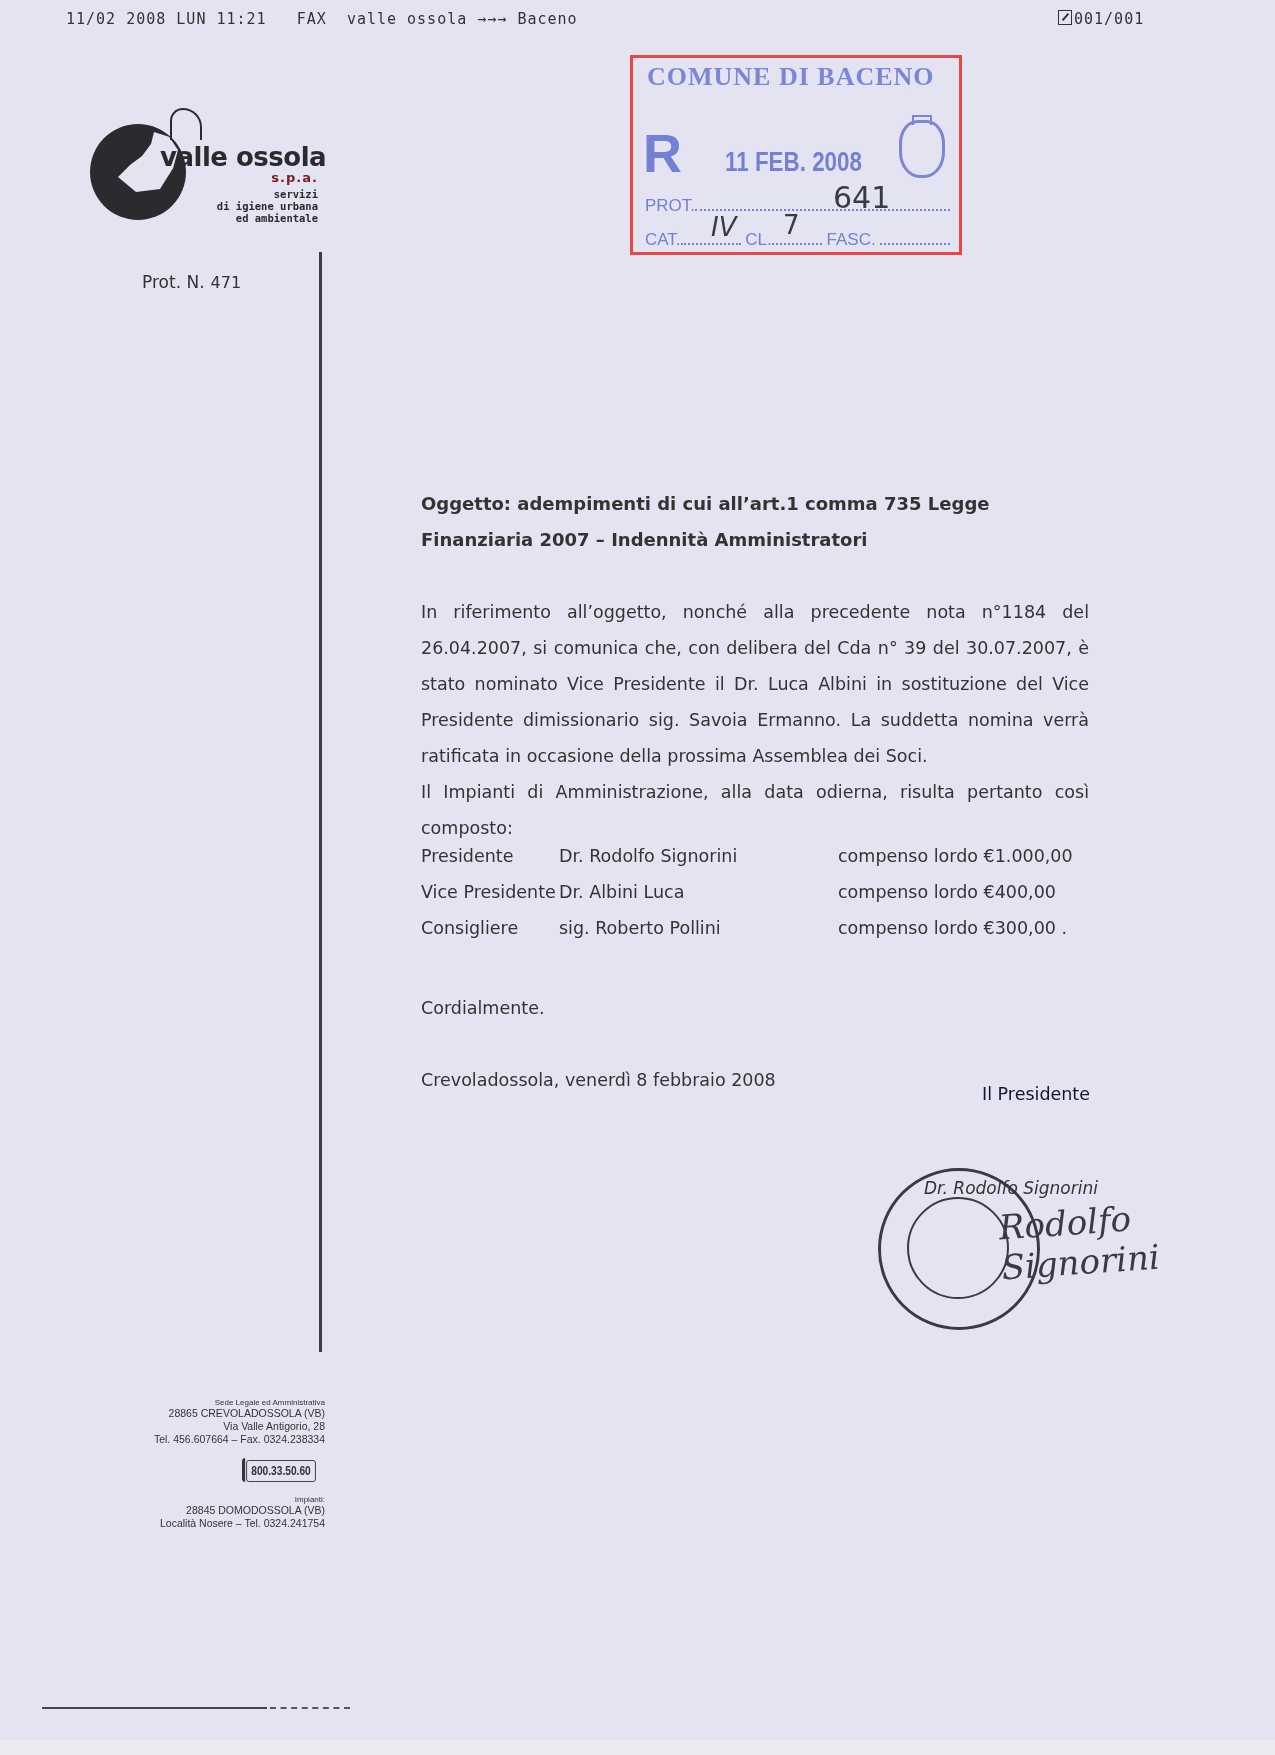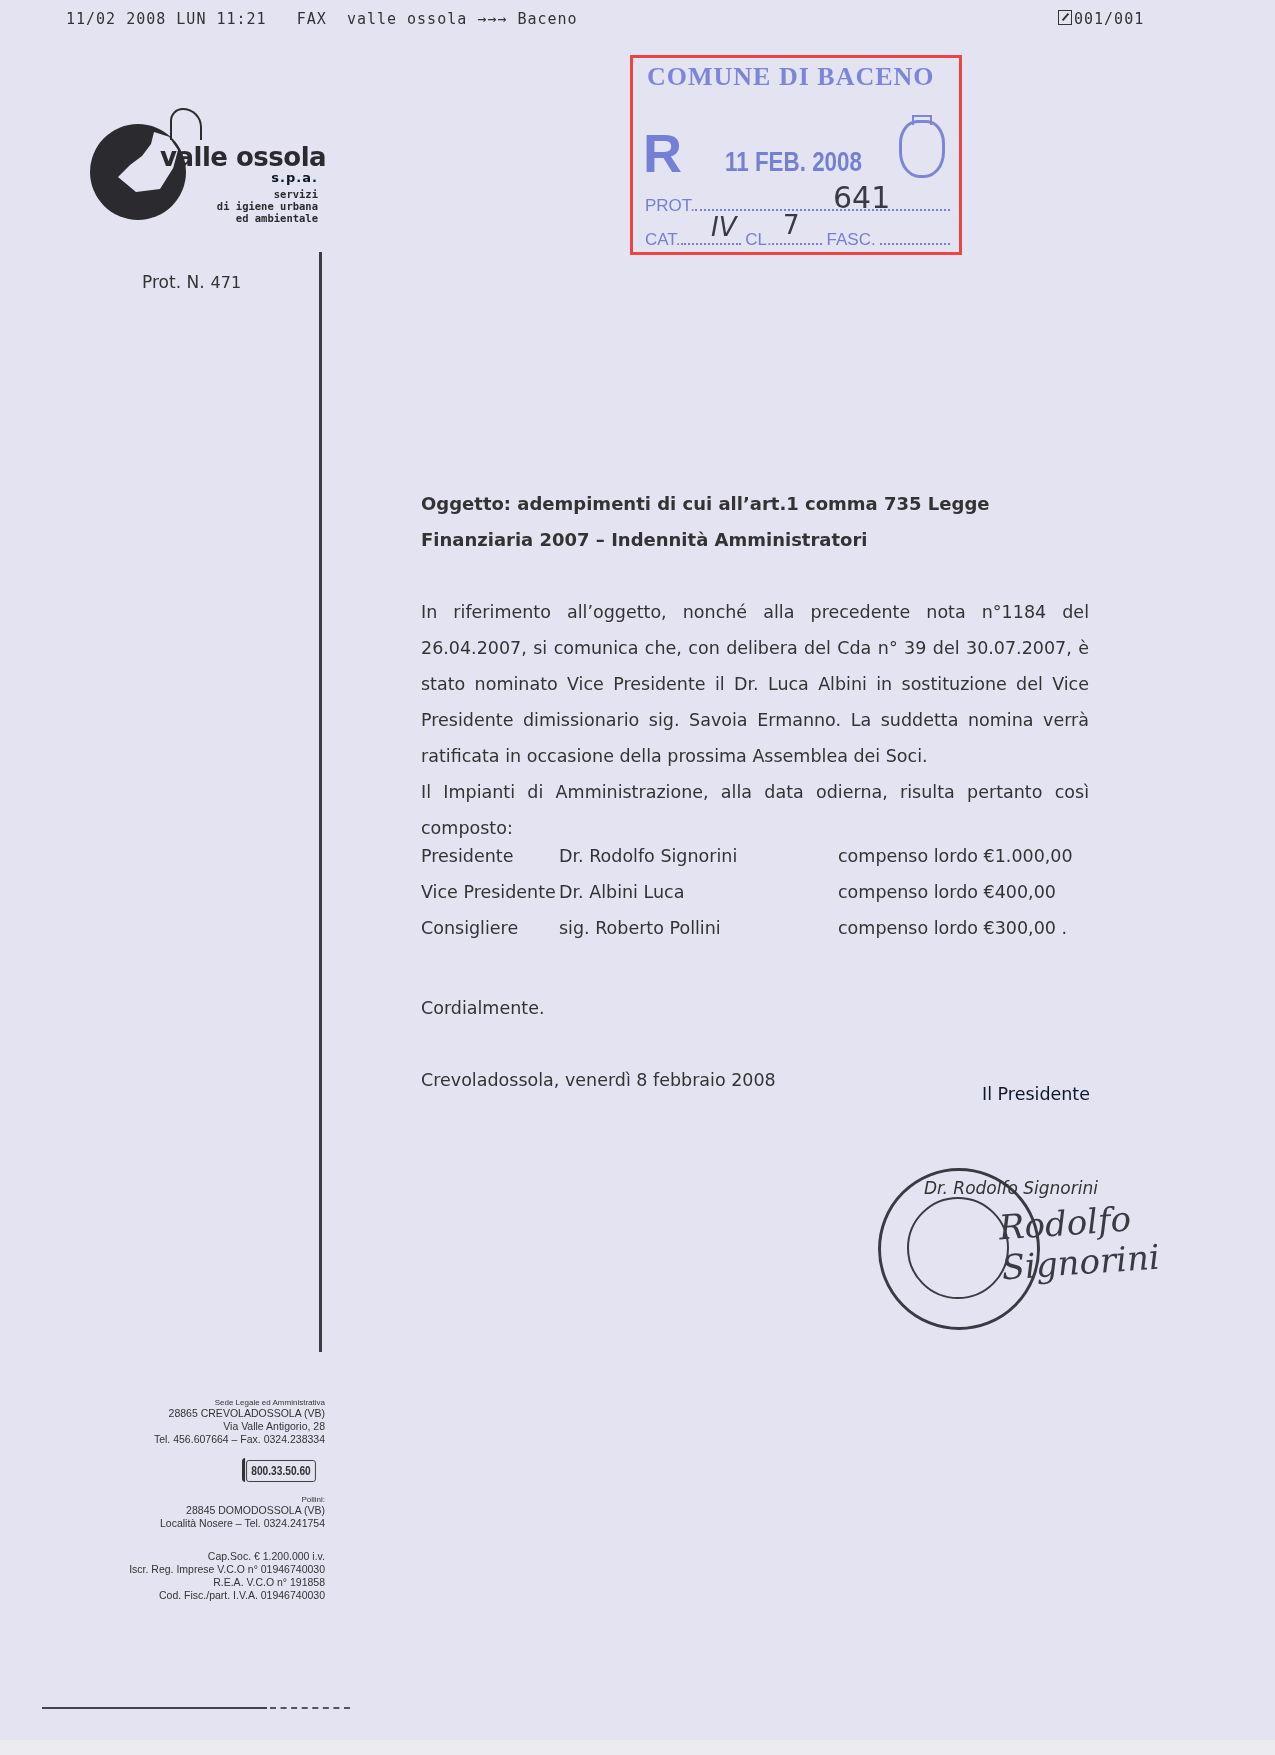--- a/index.html
+++ b/index.html
@@ -45,21 +45,21 @@
   .stamp .prot-num { left: 200px; top: 122px; font-size: 30px; }
   .stamp .cat-num { left: 78px; top: 154px; font-size: 26px; font-style: italic; }
   .stamp .cl-num { left: 150px; top: 152px; font-size: 26px; }
 
   
   .logo { position: absolute; left: 88px; top: 100px; width: 240px; height: 130px; }
   .logo .circle { position: absolute; left: 2px; top: 24px; width: 96px; height: 96px; border-radius: 50%; background: #2b2b2f; }
   .logo .map { position: absolute; left: 30px; top: 32px; width: 60px; height: 60px; background: #e4e3f1; clip-path: polygon(60% 0%, 85% 8%, 100% 30%, 92% 60%, 70% 95%, 30% 100%, 0% 75%, 20% 55%, 40% 40%, 55% 20%); }
   .logo .map2 { position: absolute; left: 82px; top: 8px; width: 28px; height: 30px; border: 2px solid #2b2b2f; border-bottom: none; border-radius: 40% 60% 0 0; }
   .logo .name { position: absolute; left: 72px; top: 42px; font-family: "DejaVu Sans", sans-serif; font-weight: bold; font-size: 26px; color: #2b2b2f; letter-spacing: -0.5px; }
-  .logo .spa { position: absolute; right: 10px; top: 70px; font-weight: bold; font-size: 13px; letter-spacing: 1px; color: #0f172a; }
+  .logo .spa { position: absolute; right: 10px; top: 70px; font-weight: bold; font-size: 13px; letter-spacing: 1px; color: #7f1d1d; }
   .logo .tag { position: absolute; right: 10px; top: 88px; text-align: right; font-family: "DejaVu Sans Mono", monospace; font-weight: bold; font-size: 10.5px; line-height: 12px; color: #2b2b2f; }
 
   .prot-n { position: absolute; left: 142px; top: 272px; font-family: "DejaVu Sans", sans-serif; font-size: 17px; color: #333; }
   .prot-n .h { font-size: 16px; margin-left: 6px; }
 
   .vline { position: absolute; left: 319px; top: 252px; width: 3px; height: 1100px; background: #3c3c44; }
 
   .recipient { position: absolute; left: 700px; top: 308px; font-family: "DejaVu Sans", sans-serif; font-size: 17.5px; color: #333; }
   .recipient .l1 { margin-bottom: 14px; }
   .recipient .l2 { font-weight: bold; }
@@ -164,27 +164,21 @@
   <div class="signature">Rodolfo Signorini</div>
 
   <div class="footer f1">
     <div class="small">Sede Legale ed Amministrativa</div>
     <div class="med">28865 CREVOLADOSSOLA (VB)</div>
     <div class="med">Via Valle Antigorio, 28</div>
     <div class="med">Tel. 456.607664 – Fax. 0324.238334</div>
   </div>
   <div class="greenline">800.33.50.60</div>
   <div class="footer f2">
-    <div class="small">Pollini:</div>
+    <div class="small">Impianti:</div>
     <div class="med">28845 DOMODOSSOLA (VB)</div>
     <div class="med">Località Nosere – Tel. 0324.241754</div>
-  </div>
-  <div class="footer f3">
-    <div class="med">Cap.Soc. € 1.200.000 i.v.</div>
-    <div class="med">Iscr. Reg. Imprese V.C.O n° 01946740030</div>
-    <div class="med">R.E.A. V.C.O n° 191858</div>
-    <div class="med">Cod. Fisc./part. I.V.A. 01946740030</div>
   </div>
 
   <div class="bottom-rule"></div>
   <div class="bottom-rule-dash"></div>
 </div>
 <div class="bottom-strip"></div>
 
 </body></html>

